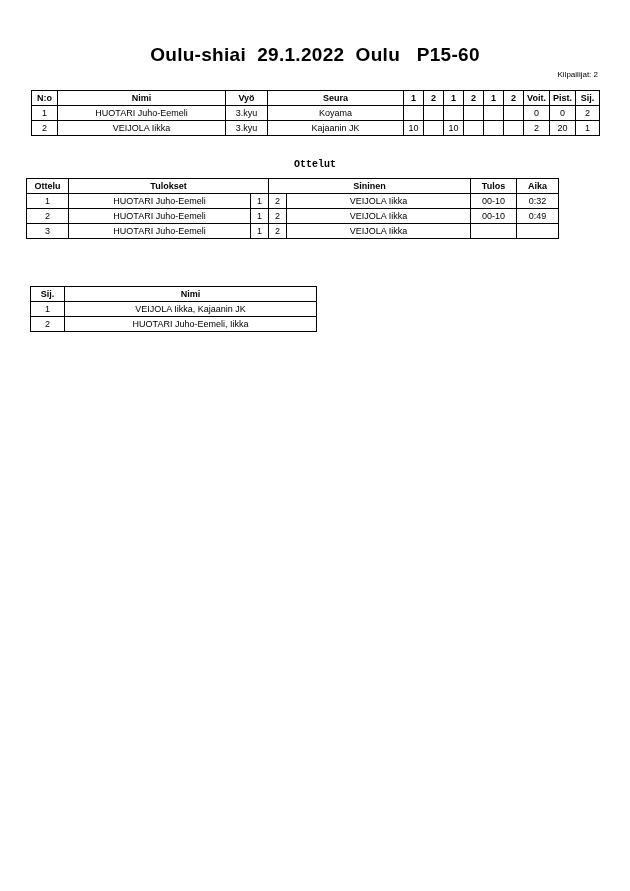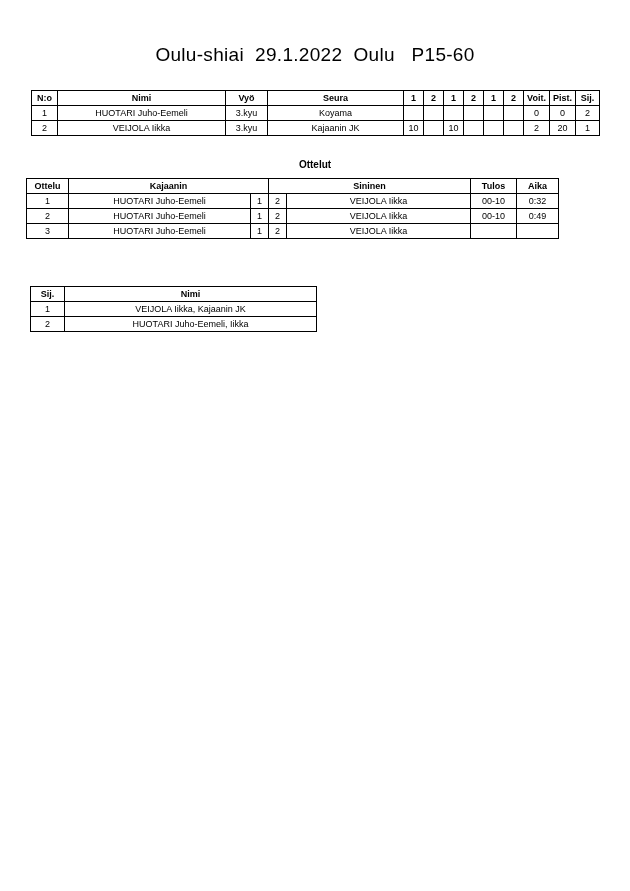--- a/index.html
+++ b/index.html
@@ -19,21 +19,21 @@
     position: relative;
     width: 630px;
     height: 891px;
     padding: 0;
   }
 
   
   .doc-title {
     text-align: center;
     font-size: 19px;
-    font-weight: normal;
+    font-weight: bold;
     letter-spacing: 0.3px;
     margin: 0;
     padding-top: 44px;
     white-space: pre;
   }
 
   
   .section-heading {
     text-align: center;
     font-size: 10px;
@@ -108,20 +108,21 @@
     position: absolute;
     left: 0;
     top: 70px;
     width: 630px;
   }
   .heading-ottelut {
     position: absolute;
     left: 0;
     top: 159px;
     width: 630px;
+    font-family: Liberation Mono, monospace;
   }
   .heading-tulokset {
     position: absolute;
     left: 0;
     top: 266px;
     width: 630px;
     text-align: center;
   }
   .heading-tulokset span {
     display: inline-block;
@@ -131,20 +132,23 @@
   }
 </style>
 </head>
 <body>
 
 <div class="page">
 
   <h1 class="doc-title">Oulu-shiai  29.1.2022  Oulu   P15-60</h1>
 
 
+  <div class="heading-meta">
+    <div class="meta-line">Kilpailijat: 2</div>
+  </div>
 
   <div class="competitors-wrap">
     <table class="competitors-table">
       <colgroup>
         <col style="width:26px">
         <col style="width:168px">
         <col style="width:42px">
         <col style="width:136px">
         <col style="width:20px">
         <col style="width:20px">
@@ -219,21 +223,21 @@
         <col style="width:182px">
         <col style="width:18px">
         <col style="width:18px">
         <col style="width:184px">
         <col style="width:46px">
         <col style="width:42px">
       </colgroup>
       <thead>
         <tr>
           <th>Ottelu</th>
-          <th colspan="2">Kajaanin</th>
+          <th colspan="2">Tulokset</th>
           <th colspan="2">Sininen</th>
           <th>Tulos</th>
           <th>Aika</th>
         </tr>
       </thead>
       <tbody>
         <tr>
           <td class="c">1</td>
           <td class="l">HUOTARI Juho-Eemeli</td>
           <td class="c">1</td>

